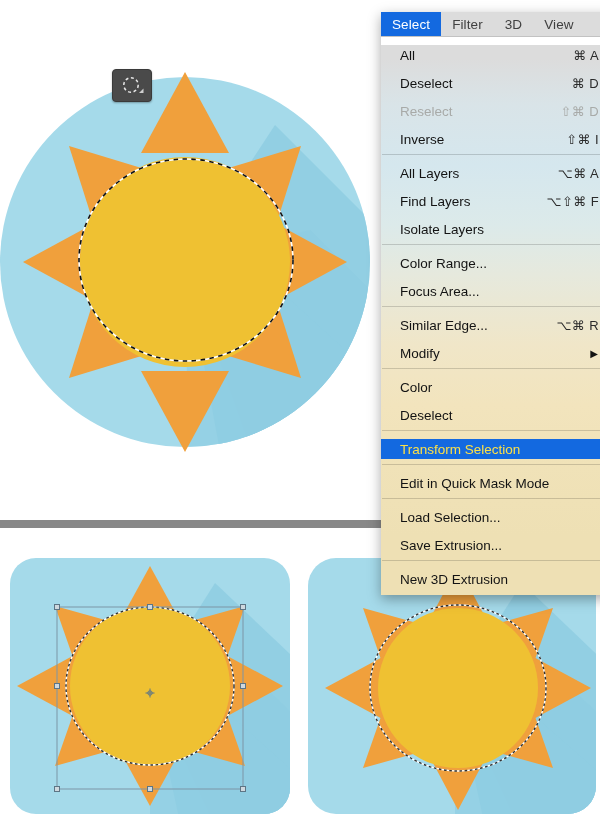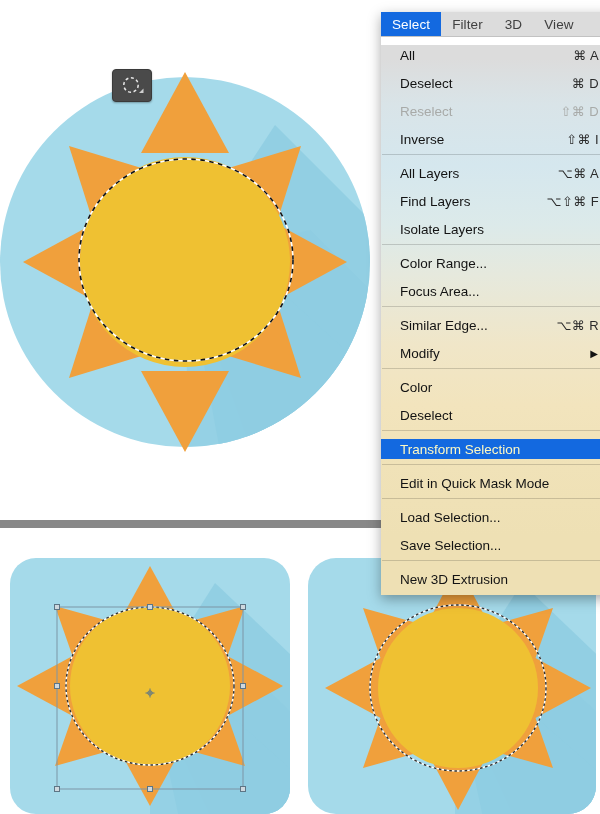--- a/index.html
+++ b/index.html
@@ -77,21 +77,21 @@
     color:#131313; font-size:13.5px; white-space:nowrap;margin-top:8px;
   }
   .menu-item .mi-label{ flex:0 0 auto; }
   .menu-item .mi-shortcut{
     margin-left:auto; color:#2b2b2b; font-size:13px;
     letter-spacing:.4px; padding-right:4px;
   }
   .menu-item.disabled .mi-label,
   .menu-item.disabled .mi-shortcut{ color:#a8aaa8; }
   .menu-item.selected{ background:#1369e0; }
-  .menu-item.selected .mi-label{ color:#fef9c3; }
+  .menu-item.selected .mi-label{ color:#fde047; }
   .menu-item .mi-arrow{
     margin-left:auto; font-size:10px; color:#131313; padding-right:5px;
   }
   .menu-sep{
     height:1px; margin:5px 1px 5px 1px; background:rgba(0,0,0,.16);
   }
 
   
   #tool-badge{
     position:absolute; left:112px; top:69px; width:38px; height:31px;
@@ -325,20 +325,20 @@
       </div>
       <div class="menu-sep"></div>
       <div class="menu-item">
         <span class="mi-label">Edit in Quick Mask Mode</span>
       </div>
       <div class="menu-sep"></div>
       <div class="menu-item">
         <span class="mi-label">Load Selection...</span>
       </div>
       <div class="menu-item">
-        <span class="mi-label">Save Selection...</span>
+        <span class="mi-label">Save Extrusion...</span>
       </div>
       <div class="menu-sep"></div>
       <div class="menu-item">
         <span class="mi-label">New 3D Extrusion</span>
       </div>
     </div>
 </div>
 
 </body></html>

